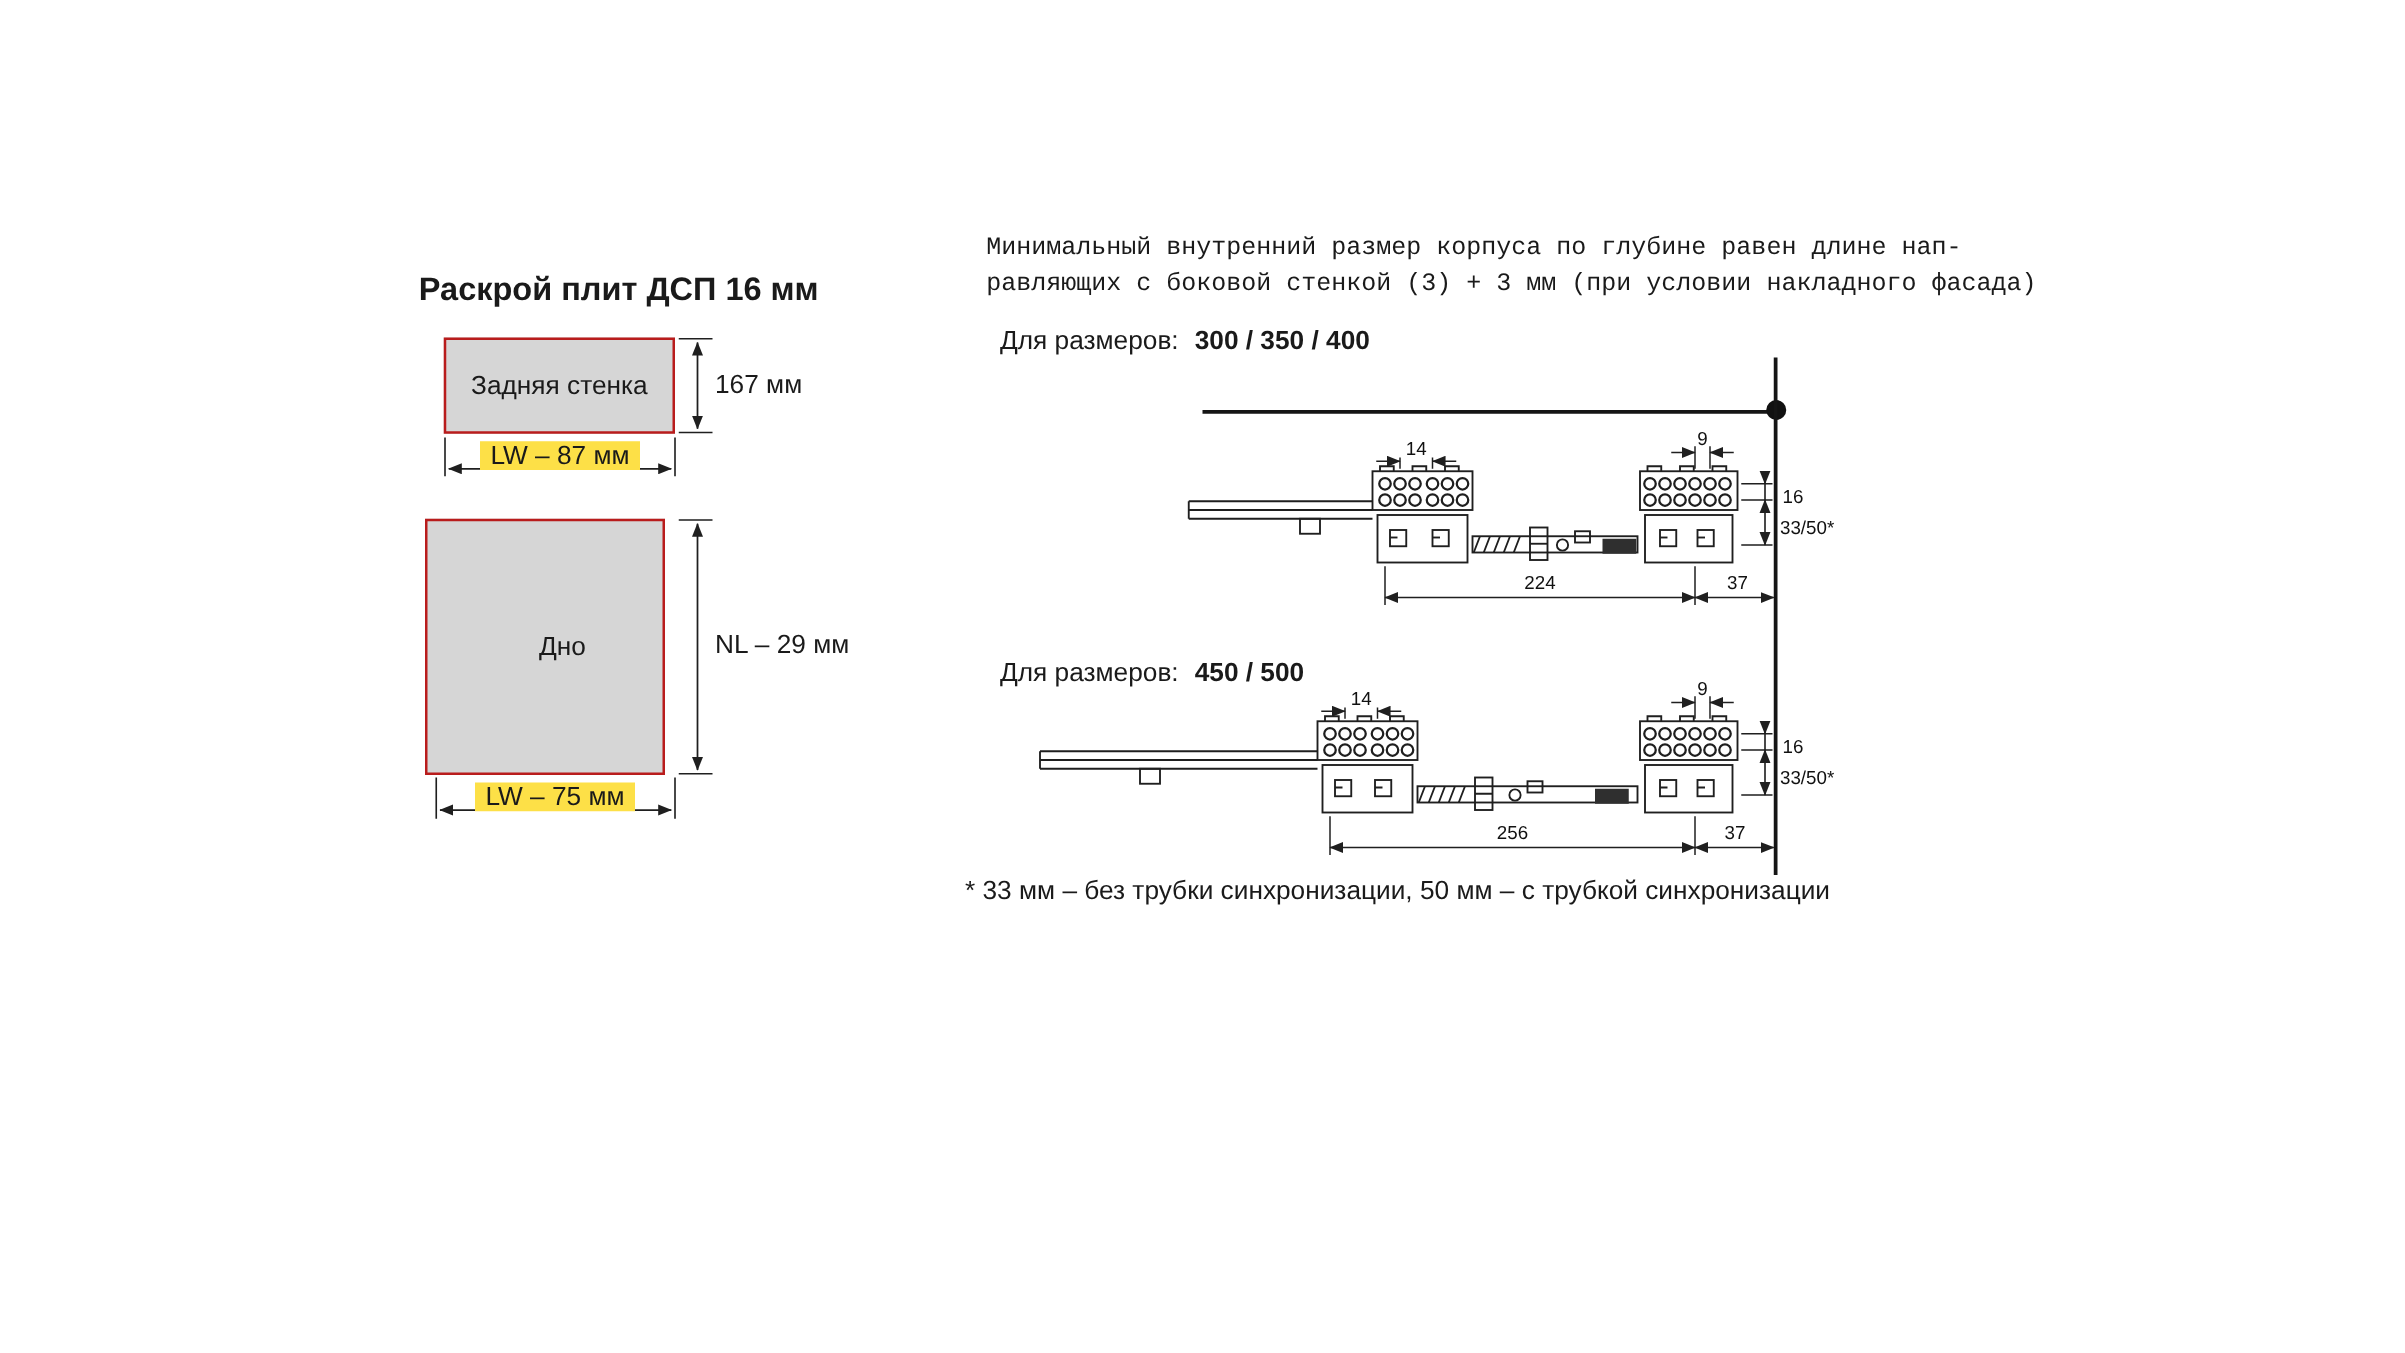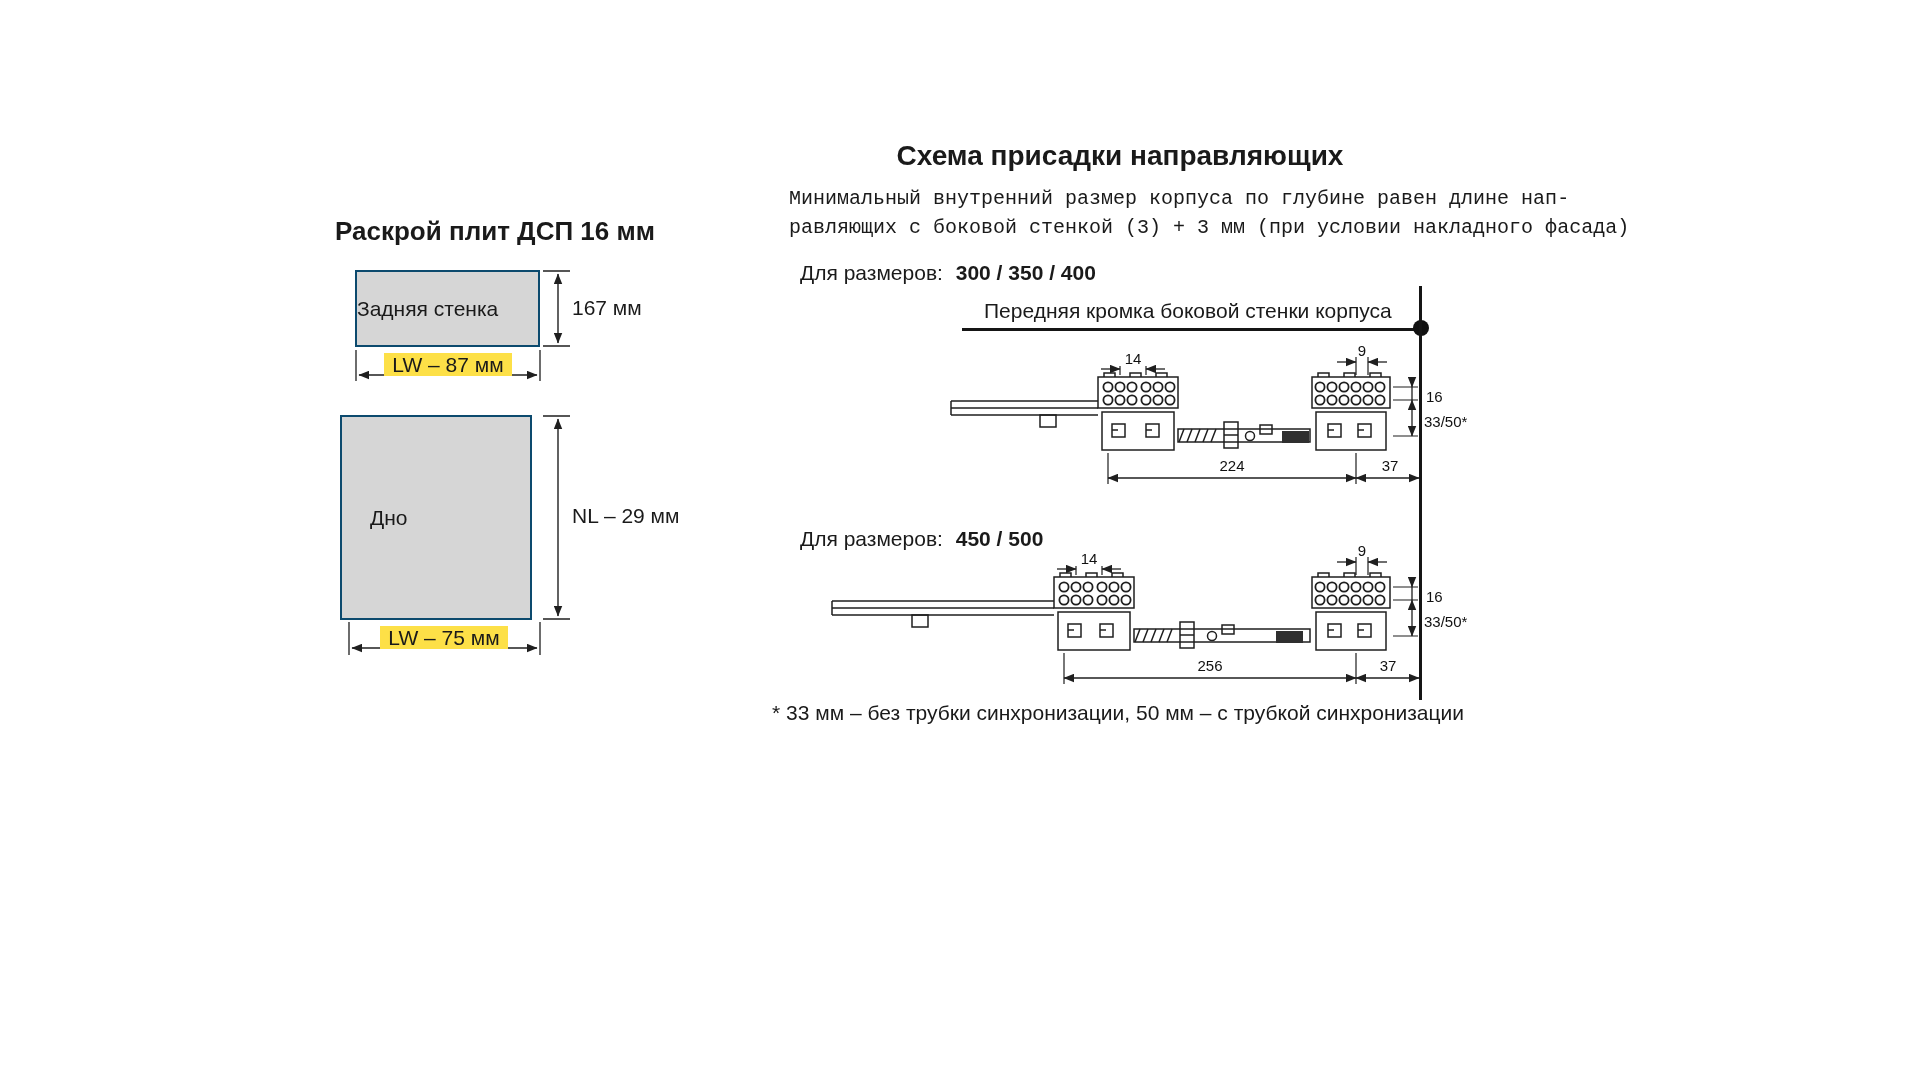--- a/index.html
+++ b/index.html
@@ -4,22 +4,22 @@
 <style>
   * { margin:0; padding:0; box-sizing:border-box; }
   html,body { background:#ffffff; }
   .page {
     position:relative; width:1924px; height:1082px; background:#ffffff;
     font-family:"Liberation Sans","DejaVu Sans",sans-serif; color:#1a1a1a; overflow:hidden;
   }
   .abs { position:absolute; }
   .title { font-weight:bold; text-align:center; white-space:nowrap; }
   .plate {
-    position:absolute; background:#d6d6d6; border:2px solid #0c4a6e;
-    display:flex; align-items:center; font-size:21px;
+    position:absolute; background:#d6d6d6; border:2px solid #b91c1c;
+    display:flex; align-items:center; justify-content:center; font-size:21px;
   }
   .dim-label { position:absolute; font-size:21px; white-space:nowrap; }
   .dim-center { text-align:center; }
   .dim-center span { background:#fde047; padding:0 8px; }
   .para { position:absolute; font-size:20px; line-height:29px; white-space:nowrap; }
   .sizes-row { position:absolute; font-size:21px; white-space:nowrap; }
   .sizes-row b { margin-left:7px; }
   .edge-label { position:absolute; font-size:21px; white-space:nowrap; }
   .footnote { position:absolute; font-size:21px; white-space:nowrap; }
   .rule { position:absolute; background:#151515; }
@@ -69,33 +69,31 @@
   </div>
 
   <div class="plate" style="left:340px; top:415px; width:192px; height:205px;padding-left:28px;">
     <span>Дно</span>
   </div>
   <div class="dim-label" style="left:572px; top:504px;">NL – 29 мм</div>
   <div class="dim-label dim-center" style="left:348px; top:626px; width:192px;">
     <span>LW – 75 мм</span>
   </div>
 
-  <div class="abs title" style="left:830px; top:140px; width:580px; font-size:28px;">Схема присадки направляющих</div>
 
   <div class="para" style="left:789px; top:184px;font-family:Liberation Mono, monospace;">
     <div>Минимальный внутренний размер корпуса по глубине равен длине нап-</div>
     <div>равляющих с боковой стенкой (3) + 3 мм (при условии накладного фасада)</div>
   </div>
 
   <div class="sizes-row" style="left:800px; top:261px;">
     <span>Для размеров:</span>
     <b>300 / 350 / 400</b>
   </div>
 
-  <div class="edge-label" style="left:984px; top:299px;">Передняя кромка боковой стенки корпуса</div>
   <div class="rule" style="left:962px; top:328px; width:452px; height:3px;"></div>
   <div class="dot" style="left:1413px; top:320px;"></div>
   <div class="rule" style="left:1419px; top:286px; width:3px; height:414px;"></div>
 
   <svg class="svg-abs" style="left:930px; top:340px;" width="560" height="160" viewBox="930 340 560 160">
     <defs>
       <marker id="arw1" viewBox="0 0 10 8" refX="9.5" refY="4" markerWidth="11" markerHeight="9" markerUnits="userSpaceOnUse" orient="auto-start-reverse">
         <path d="M0,0 L10,4 L0,8 Z" fill="#1f1f1f"></path>
       </marker>
     </defs>

